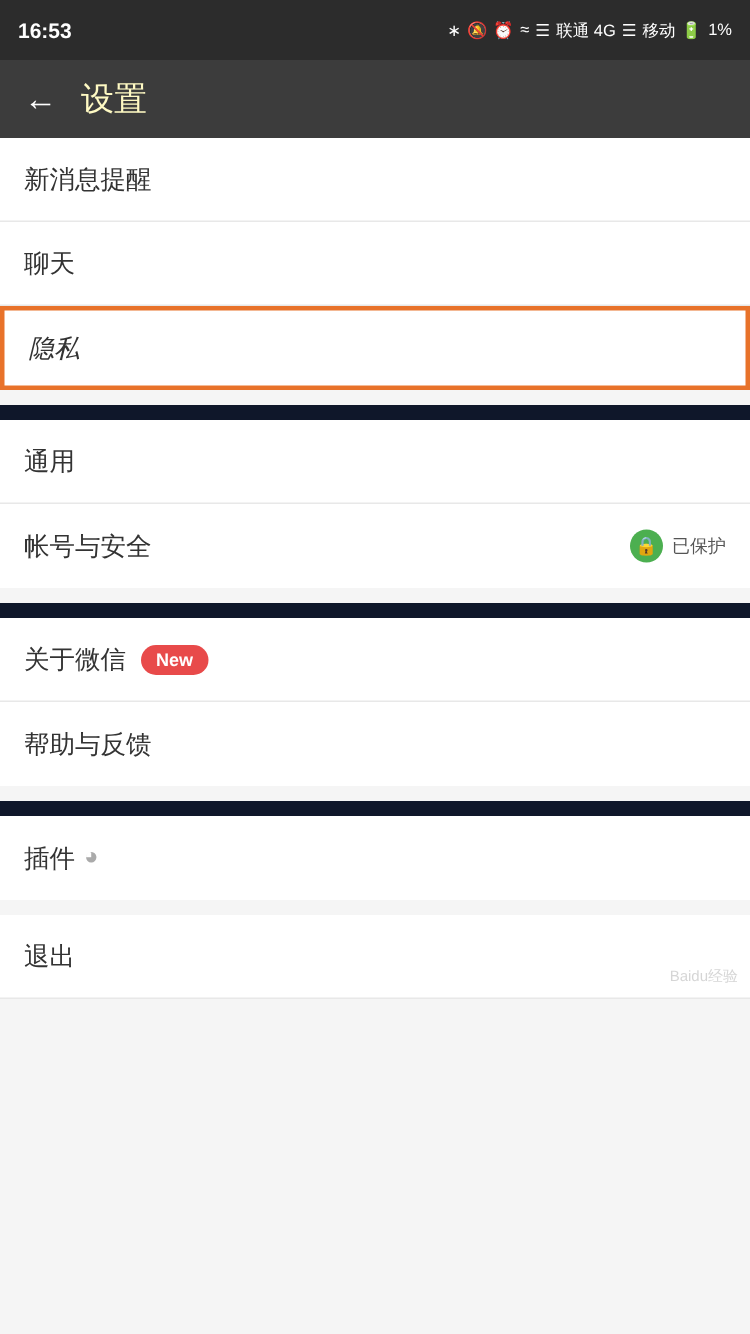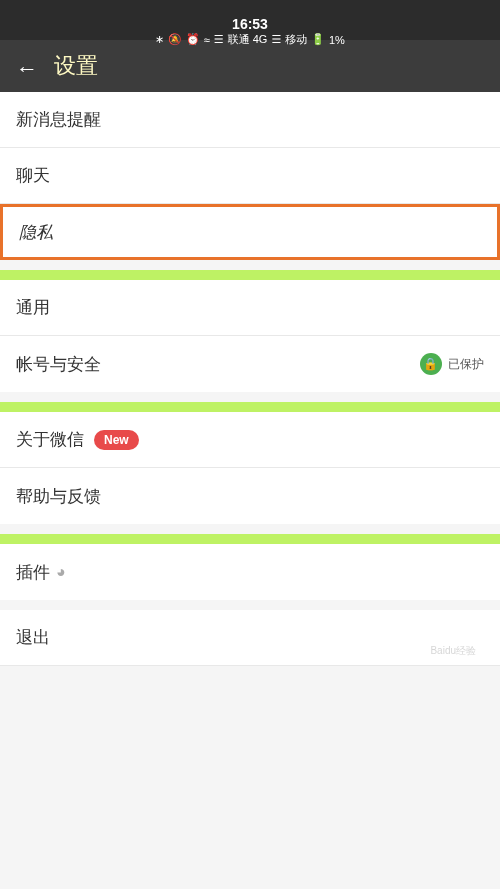--- a/index.html
+++ b/index.html
@@ -20,21 +20,20 @@
     .status-bar {
       width: 100%;
       height: 40px;
       background: #2c2c2c;
       display: flex;
       align-items: center;
       justify-content: space-between;
       padding: 16px 12px;
       color: white;
       font-size: 13px;
-      flex-direction: column;
     }
 
     .status-time {
       font-weight: 600;
       font-size: 14px;
     }
 
     .status-icons {
       display: flex;
       align-items: center;
@@ -60,21 +59,21 @@
     }
 
     .header-title {
       color: #fef9c3;
       font-size: 22px;
       font-weight: 500;
     }
 
     
     .content {
-      background: #bef264;
+      background: #0f172a;
       flex: 1;
     }
 
     .section-gap {
       height: 10px;
       background: #f5f5f5;
     }
 
     .menu-item {
       display: flex;
@@ -134,21 +133,21 @@
 
     .plugin-icon {
       color: #aaa;
       font-size: 16px;
       margin-left: 6px;
     }
 
     .baidu-watermark {
       position: absolute;
       bottom: 8px;
-      right: 24px;
+      right: 8px;
       opacity: 0.4;
       font-size: 10px;
       color: #999;
       text-align: left;
       margin-top: 48px;
     }
 
     
     .group1 {
       background: white;

